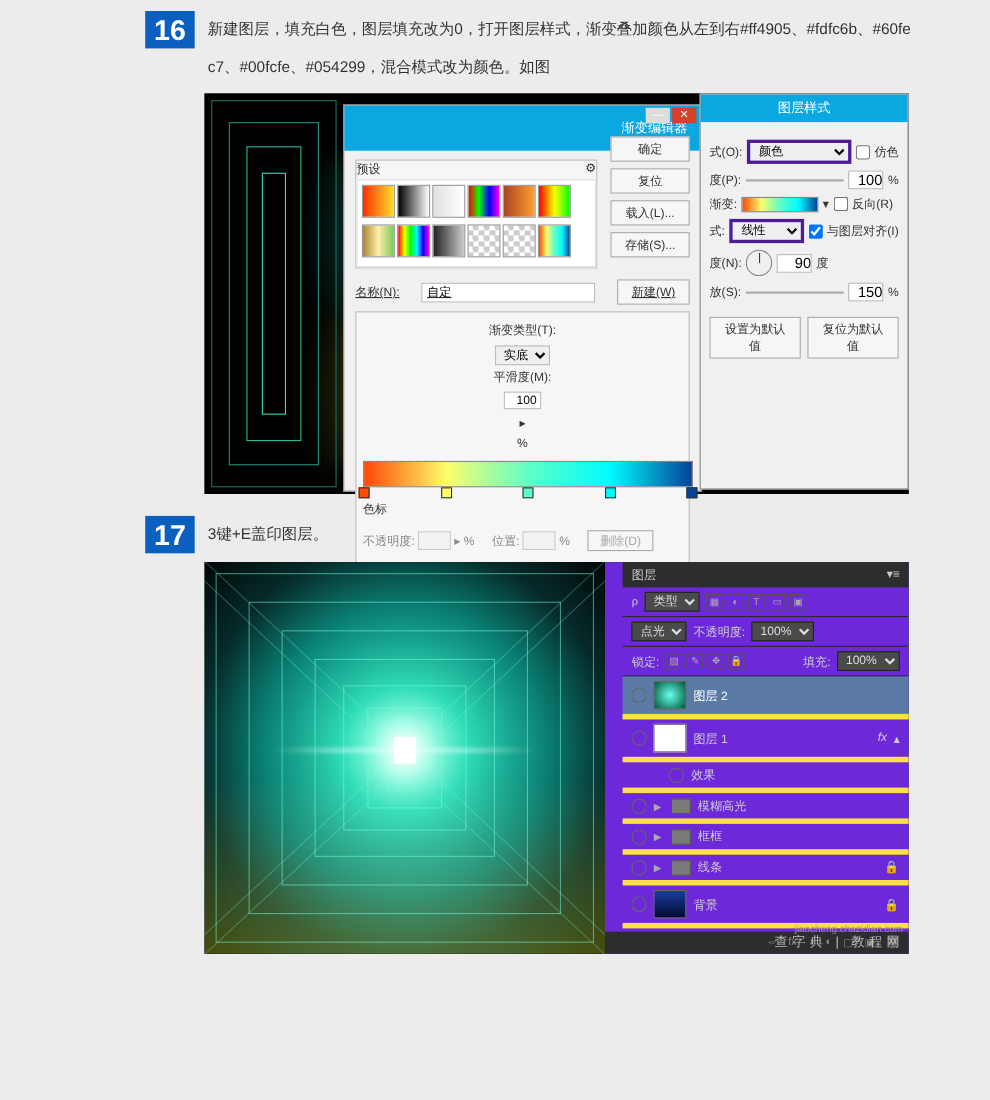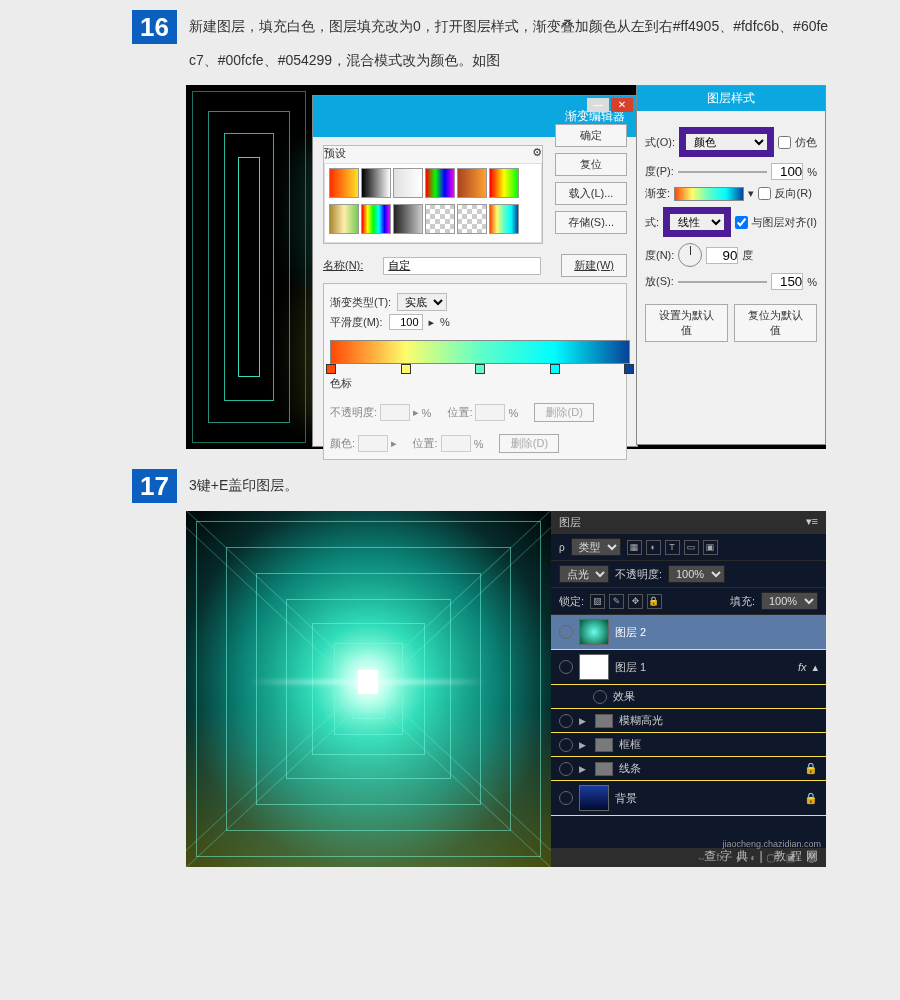--- a/index.html
+++ b/index.html
@@ -27,61 +27,61 @@
   .grad-body { padding: 6px 10px; }
   .presets-box { border: 1px solid #bbb; background: #f6f6f6; padding: 0; margin-top: 2px; }
   .presets-label { font-size: 11px; margin-bottom: 2px; }
   .presets { display: flex; flex-wrap: wrap; gap: 2px; background: #fff; padding: 4px; border: 1px solid #ddd; min-height: 80px; }
   .swatch { width: 30px; height: 30px; border: 1px solid #999; }
   .btn-col { position: absolute; right: 10px; top: 28px; display: flex; flex-direction: column; gap: 6px; }
   .btn { background: #f6f6f6; border: 1px solid #aaa; padding: 3px 12px; font-size: 11px; text-align: center; min-width: 60px; }
   .name-row { display: flex; align-items: center; gap: 20px; margin: 10px 0 6px 0; text-decoration: underline; }
   .name-row input { flex: 1; border: 1px solid #bbb; padding: 2px 4px; font-size: 11px; }
   .grad-type-box { border: 1px solid #bbb; background: #f6f6f6; padding: 6px; }
-  .row { display: flex; align-items: center; gap: 6px; margin: 3px 0; font-size: 11px; }
+  .row { display: flex; align-items: center; gap: 6px; margin: 3px 0; font-size: 11px; flex-direction: column; }
   .row select, .row input { border: 1px solid #bbb; padding: 1px 3px; font-size: 11px; }
   .row input { width: 34px; text-align: right; }
   .grad-bar-big { width: 300px; height: 24px; margin: 10px auto 4px auto; border: 1px solid #888; background: linear-gradient(90deg,#ff4905,#fdfc6b,#60fec7,#00fcfe,#054299); position: relative; }
   .stop { position: absolute; bottom: -11px; width: 10px; height: 10px; background: #fff; border: 1px solid #333; transform: translateX(-50%); }
   .stoprow { display: flex; gap: 16px; font-size: 11px; margin-top: 12px; color: #888; }
   .stoprow .sf { display: flex; align-items: center; gap: 3px; }
   .stoprow input { width: 30px; border: 1px solid #ccc; background: #f3f3f3; }
 
   
   .ls-dlg { position: absolute; left: 450px; top: 0px; width: 190px; height: 360px; background: #f0f0f0; border: 1px solid #888; font-size: 11px; }
   .ls-title { background: #0aa7e0; color: #fff; text-align: center; padding: 4px; font-size: 12px; }
   .ls-body { padding: 10px 8px; }
   .ls-row { display: flex; align-items: center; gap: 4px; margin: 6px 0; font-size: 11px; }
-  .ls-row select { border: 7px solid #4c1d95; padding: 1px 4px; font-size: 11px; flex: 1; }
+  .ls-row select { border: 3px solid #4c1d95; padding: 1px 4px; font-size: 11px; flex: 1; }
   .ls-row input.num { width: 32px; border: 1px solid #bbb; text-align: right; }
   .grad-small { width: 70px; height: 14px; border: 1px solid #888; background: linear-gradient(90deg,#ff4905,#fdfc6b,#60fec7,#00fcfe,#054299); }
   .slider { flex: 1; height: 8px; position: relative; }
   .slider::before { content: ""; position: absolute; top: 3px; left: 0; right: 0; height: 2px; background: #aaa; }
   .angle-dial { width: 24px; height: 24px; border: 1px solid #888; border-radius: 50%; position: relative; }
   .angle-dial::after { content: ""; position: absolute; left: 50%; top: 10%; width: 1px; height: 40%; background: #333; }
   .ls-btns { display: flex; gap: 6px; margin-top: 14px; }
 
   
   .fig17 { width: 640px; height: 356px; position: relative; background: #000; display: flex; }
   .canvas17 { width: 386px; height: 100%; position: relative; overflow: hidden; background: radial-gradient(circle at 50% 48%, #fffff0 0%, #b0ffe0 6%, #2cd7b4 22%, #0a7f73 50%, #062b2a 72%, #000 100%); }
   .flare { position:absolute; left:50%; top:48%; width:240px; height:4px; background: linear-gradient(90deg, rgba(255,255,255,0),#fff,rgba(255,255,255,0)); transform:translate(-50%,-50%); filter:blur(2px);}
   .cbox { position: absolute; border: 1px solid rgba(120,255,230,0.5); }
   .pline { position: absolute; background: rgba(120,255,230,0.28); }
   .center-sq { position:absolute; left:50%; top:48%; width:20px; height:24px; background:#fff; transform:translate(-50%,-50%); box-shadow:0 0 24px 10px rgba(255,255,255,0.9), 0 0 60px 26px rgba(80,255,220,0.7);}
   .yellowtint { position:absolute; left:0; bottom:0; right:0; height:45%; background: linear-gradient(0deg, rgba(200,220,40,0.35), transparent); mix-blend-mode: screen;}
 
   
-  .layers-panel { width: 291px; background: #0f172a; color: #ccc; font-size: 11px; position: relative; }
+  .layers-panel { width: 291px; background: #6d28d9; color: #ccc; font-size: 11px; position: relative; padding-left: 16px; }
   .lp-tabs { background: #2d2d2d; padding: 4px 8px; display: flex; justify-content: space-between; }
   .lp-row { display: flex; align-items: center; gap: 6px; padding: 4px 8px; border-bottom: 1px solid #2a2a2a; }
   .lp-row select { background: #4a4a4a; color: #ddd; border: 1px solid #222; font-size: 11px; padding: 1px 3px; }
   .lp-icons { display: flex; gap: 4px; }
   .lp-icons .ic { width: 15px; height: 15px; border: 1px solid #555; display:flex;align-items:center;justify-content:center;font-size:9px;color:#aaa;}
   .layer-list { }
-  .layer { display: flex; align-items: center; gap: 6px; padding: 4px 8px; border-bottom: 1px solid #fde047; }
+  .layer { display: flex; align-items: center; gap: 6px; padding: 4px 8px; border-bottom: 5px solid #fde047; }
   .layer.active { background: #5b7aa5; color: #fff; }
   .eye { width: 14px; height: 14px; border: 1px solid #666; border-radius: 50%; }
   .arrow { width: 10px; font-size: 9px; color: #aaa; }
   .thumb { width: 30px; height: 26px; border: 1px solid #666; background: #222; }
   .folder-ic { width: 18px; height: 14px; background: #7a7a7a; border: 1px solid #555; }
   .lp-footer { position: absolute; bottom: 0; left: 0; right: 0; background: #2d2d2d; padding: 4px 8px; display: flex; justify-content: flex-end; gap: 10px; font-size: 10px; color: #888; }
 
   .watermark { position: absolute; right: 4px; bottom: 2px; color: #bbb; font-size: 12px; letter-spacing: 4px; }
   .watermark-sub { position: absolute; right: 5px; bottom: 18px; color: #999; font-size: 9px; }
 </style>

